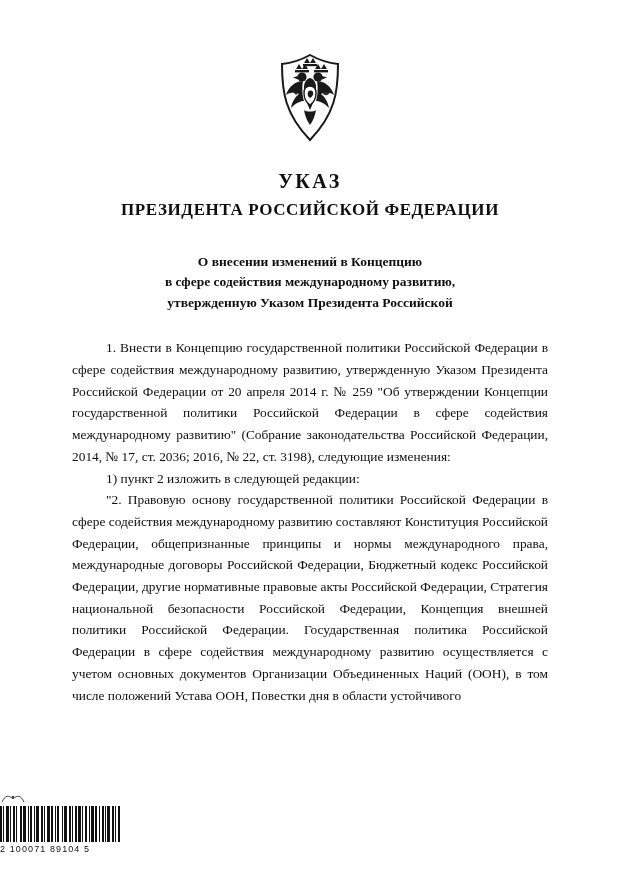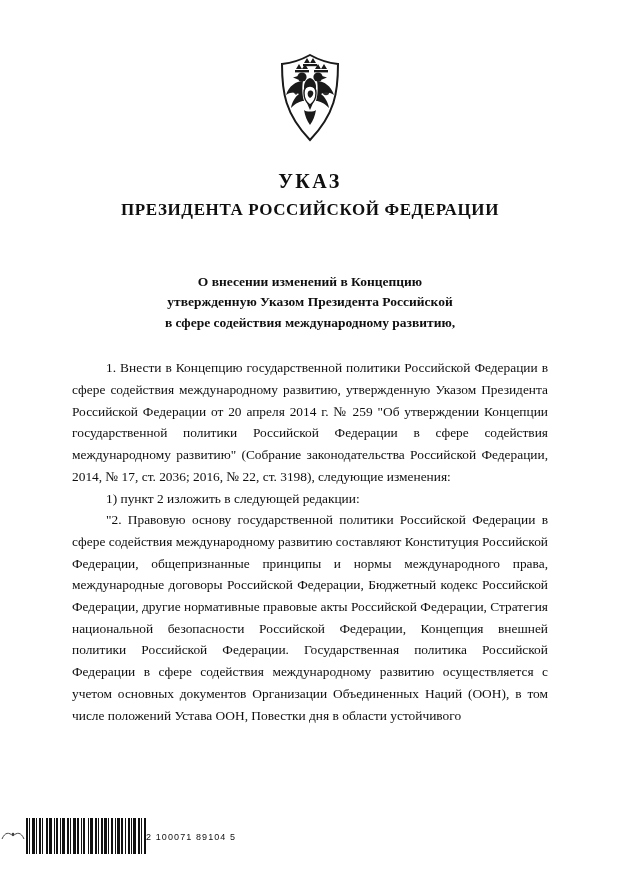--- a/index.html
+++ b/index.html
@@ -48,21 +48,21 @@
     text-align: center;
     font-size: 17px;
     font-weight: bold;
     letter-spacing: 0.6px;
     margin-top: 8px;
     line-height: 1.15;
   }
 
   
   .heading-block {
-    margin-top: 52px;
+    margin-top: 32px;
     text-align: center;
     font-size: 13.5px;
     font-weight: bold;
     line-height: 1.55;
     padding: 0 18px;
   }
   .heading-block div {
     white-space: nowrap;
   }
 
@@ -83,22 +83,21 @@
     text-align: justify;
   }
 
   
   .footer {
     position: absolute;
     left: 0;
     right: 0;
     bottom: 28px;
     display: flex;
-    flex-direction: row;
-    align-items: center;
+    flex-direction: column;
   }
   .footer-mark {
     width: 26px;
     height: 11px;
     margin-bottom: 2px;
     opacity: .85;
   }
   .barcode {
     display: flex;
     align-items: flex-end;
@@ -155,22 +154,22 @@
         <path d="M37 40 c1 -2 4 -2 5 0 c1 2 -1 5 -3 6 c-2 -1 -3 -4 -2 -6 z" fill="#1a1a1a"></path>
       </g>
     </svg>
   </div>
 
   <div class="doc-title">УКАЗ</div>
   <div class="doc-subtitle">ПРЕЗИДЕНТА РОССИЙСКОЙ ФЕДЕРАЦИИ</div>
 
   <div class="heading-block">
     <div>О внесении изменений в Концепцию</div>
+    <div>в сфере содействия международному развитию,</div>
     <div>утвержденную Указом Президента Российской</div>
-    <div>в сфере содействия международному развитию,</div>
   </div>
 
   <div class="body-block">
     <p class="just-all">1. Внести в Концепцию государственной политики Российской Федерации в сфере содействия международному развитию, утвержденную Указом Президента Российской Федерации от 20 апреля 2014 г. № 259 "Об утверждении Концепции государственной политики Российской Федерации в сфере содействия международному развитию" (Собрание законодательства Российской Федерации, 2014, № 17, ст. 2036; 2016, № 22, ст. 3198), следующие изменения:</p>
     <p>1) пункт 2 изложить в следующей редакции:</p>
     <p class="just-all">"2. Правовую основу государственной политики Российской Федерации в сфере содействия международному развитию составляют Конституция Российской Федерации, общепризнанные принципы и нормы международного права, международные договоры Российской Федерации, Бюджетный кодекс Российской Федерации, другие нормативные правовые акты Российской Федерации, Стратегия национальной безопасности Российской Федерации, Концепция внешней политики Российской Федерации. Государственная политика Российской Федерации в сфере содействия международному развитию осуществляется с учетом основных документов Организации Объединенных Наций (ООН), в том числе положений Устава ООН, Повестки дня в области устойчивого</p>
   </div>
 
   <div class="footer">
     <svg class="footer-mark" viewBox="0 0 26 11" xmlns="http://www.w3.org/2000/svg">

